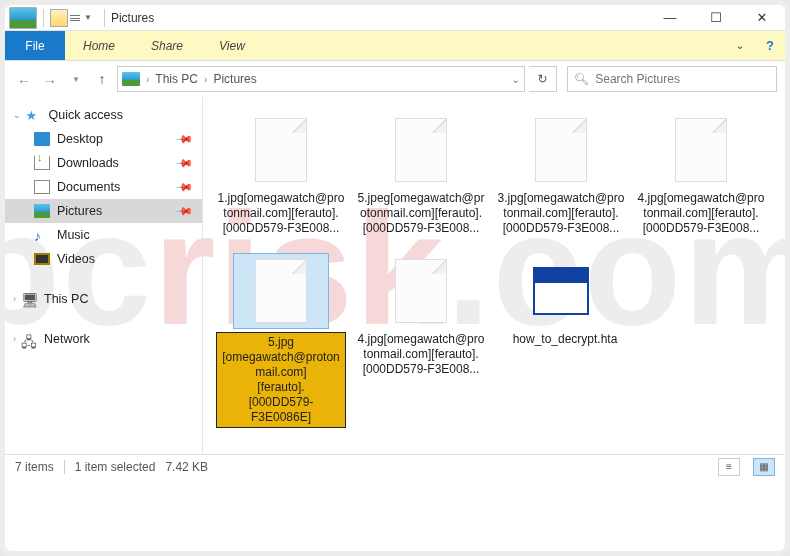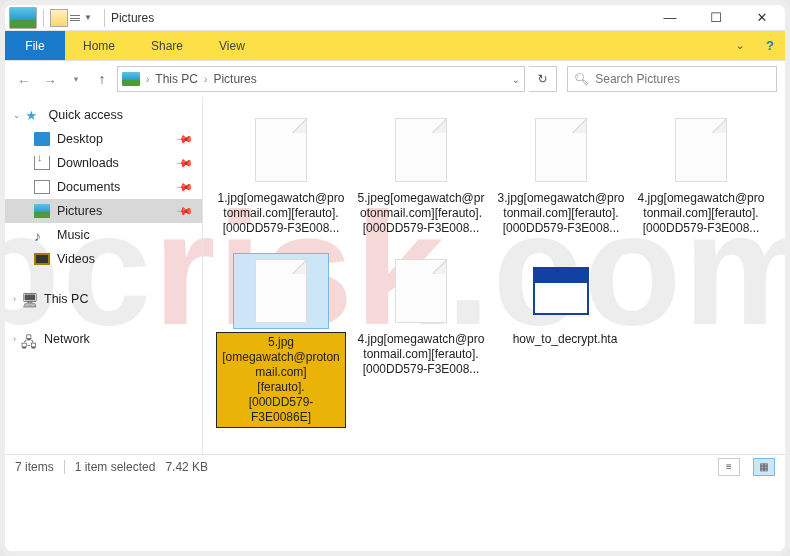--- a/index.html
+++ b/index.html
@@ -15,23 +15,23 @@
 .tb-sep { width: 1px; height: 18px; background: #ccc; margin: 0 6px; }
 .tb-sq { width: 18px; height: 18px; border: 1px solid #aaa; background: linear-gradient(#fff0c0,#ffd76a); margin-right: 2px; }
 .tb-menu { width: 10px; height: 6px; border-top: 1px solid #777; border-bottom: 1px solid #777; margin-right: 4px; position: relative; }
 .tb-menu:after { content:""; position:absolute; top:2px; left:0; right:0; height:1px; background:#777;}
 .tb-chev { font-size: 8px; color: #666; margin-right: 6px; }
 .tb-title { color: #333; }
 .tb-spacer { flex: 1; }
 .tb-btn { width: 46px; height: 26px; display: flex; align-items: center; justify-content: center; color: #333; font-size: 13px; }
 
 
-.ribbon { height: 30px; display: flex; align-items: stretch; background: #fde047; border-bottom: 1px solid #e0e0e0; font-size: 12px; justify-content: center; }
+.ribbon { height: 30px; display: flex; align-items: stretch; background: #fef9c3; border-bottom: 1px solid #e0e0e0; font-size: 12px; justify-content: center; }
 .file-tab { background: #1979ca; color: #fff; width: 60px; display: flex; align-items: center; justify-content: center; }
-.r-tab { padding: 0 18px; display: flex; align-items: center; color: #444; }
+.r-tab { padding: 0 18px; display: flex; align-items: center; color: #444; font-style: italic; }
 .ribbon-spacer { flex: 1; }
 .rib-chev { width: 30px; display: flex; align-items: center; justify-content: center; color: #555; font-size: 11px; }
 .rib-help { width: 30px; display: flex; align-items: center; justify-content: center; color: #1979ca; font-weight: bold; font-size: 13px; }
 
 
 .navbar { height: 36px; display: flex; align-items: center; padding: 0 8px; gap: 4px; font-size: 12px; color: #555; }
 .nav-arrow { width: 22px; height: 22px; display: flex; align-items: center; justify-content: center; font-size: 14px; color: #888; }
 .nav-up { width: 22px; height: 22px; display: flex; align-items: center; justify-content: center; font-size: 14px; color: #555; }
 .addr { flex: 1; height: 26px; border: 1px solid #ccc; display: flex; align-items: center; padding: 0 4px; gap: 4px; }
 .addr-icon { width: 18px; height: 14px; background: linear-gradient(#5bc3e8,#2a99cc 60%,#4c9a3a 60%,#4c9a3a); border-radius: 1px; }

